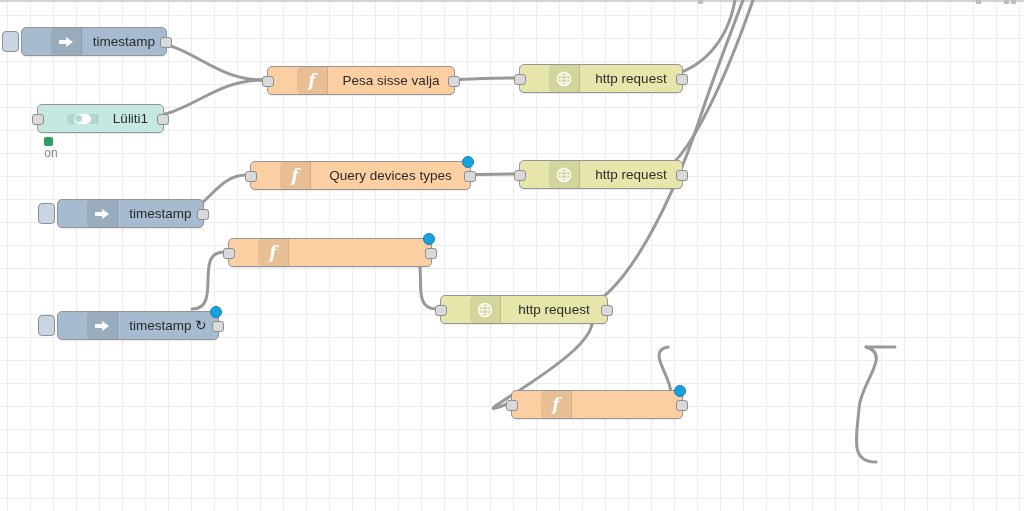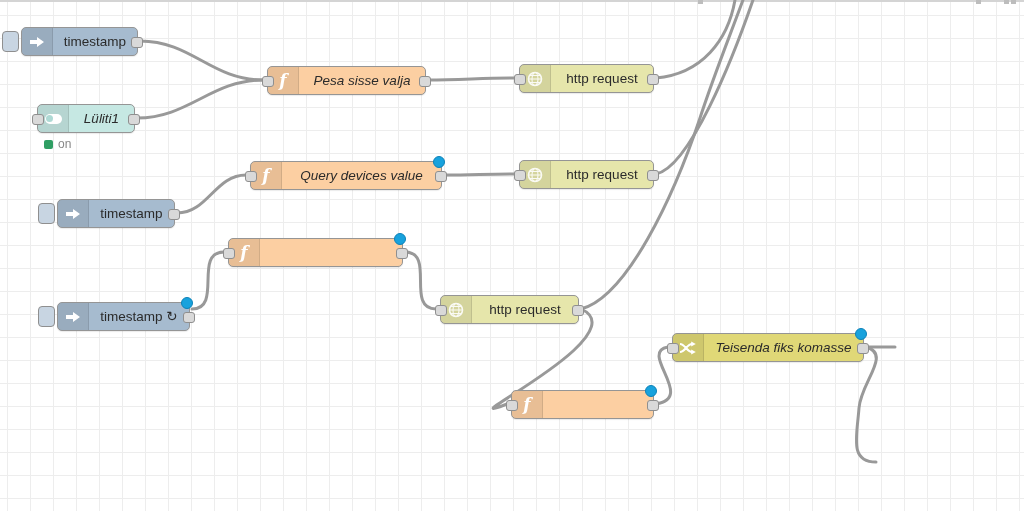--- a/index.html
+++ b/index.html
@@ -13,26 +13,27 @@
   }
   .top-edge{position:absolute;top:0;left:0;width:100%;height:2px;background:#d4d4d4;}
   .top-nub{position:absolute;top:0;height:4px;width:5px;background:#bdbdbd;}
   #wires{position:absolute;top:0;left:0;z-index:1;}
   #wires path{stroke:#999999;stroke-width:3;fill:none;stroke-linecap:round;}
 
   .node{
     position:absolute;height:27px;border:1px solid #959595;border-radius:5px;
     box-sizing:content-box;display:flex;align-items:stretch;z-index:2;
     box-shadow:0 1px 1px rgba(0,0,0,0.08);
+    padding-left:29px;
   }
   .label{
     flex:1;align-self:center;text-align:center;font-size:13.5px;color:#2b2b2b;
     white-space:nowrap;padding:0 6px;line-height:27px;
   }
-  .label.custom{font-style:italic;}
+  .label.custom{}
   .icon-box{
     width:30px;display:flex;align-items:center;justify-content:center;
     background:rgba(0,0,0,0.08);border-right:1px solid rgba(0,0,0,0.1);
     border-radius:4px 0 0 4px;flex:0 0 auto;
   }
   .icon-box.right{border-right:none;border-left:1px solid rgba(0,0,0,0.1);border-radius:0 4px 4px 0;}
   .port{
     position:absolute;width:10px;height:9px;background:#d9d9d9;border:1px solid #8f8f8f;
     border-radius:3px;top:50%;margin-top:-5px;z-index:3;
   }
@@ -43,26 +44,26 @@
     background:#c8d5e2;border:1px solid #8f8f8f;border-radius:4px;z-index:2;
   }
   .debug-btn{
     position:absolute;right:-22px;top:3px;width:16px;height:19px;
     background:#a9c0a1;border:1px solid #8f8f8f;border-radius:5px;z-index:2;
   }
   .changed-dot{
     position:absolute;top:-6px;right:-4px;width:10px;height:10px;border-radius:50%;
     background:#18a2dd;border:1px solid #0d82b8;z-index:4;
   }
-  .node-status{position:absolute;left:6px;top:32px;display:flex;align-items:center;white-space:nowrap;}
+  .node-status{position:absolute;left:6px;top:32px;display:flex;align-items:center;white-space:nowrap;flex-direction:column;}
   .status-square{width:9px;height:9px;background:#2f9e63;border-radius:2px;margin-right:5px;}
   .status-text{font-size:12px;color:#888;}
 
   .inject{background:#a6bbcf;}
-  .switch{background:#c6e8e3;}
+  .switch{background:#c6e8e3;align-items:center;}
   .func{background:#fccfa2;}
   .http{background:#e6e6ab;}
   .change{background:#e0d877;}
   .debug{background:#8ca985;}
   .gauge{background:#5fc6cd;border-color:transparent;box-shadow:0 0 0 3px #fd8433;border-radius:6px;}
 
   .ficon{font-family:"DejaVu Serif",serif;font-style:italic;font-weight:bold;color:#fff;font-size:17px;line-height:1;}
   .toggle-pill{width:17px;height:10px;background:#fff;border-radius:6px;position:relative;}
   .toggle-pill .knob{position:absolute;left:1.5px;top:1.5px;width:7px;height:7px;border-radius:50%;background:#aed9d4;}
   .bars{display:flex;flex-direction:column;gap:1.6px;}
@@ -143,21 +144,21 @@
     </span>
     <span class="label">http request</span>
     <span class="port out"></span>
   </div>
 
   <div class="node func" style="left:250px;top:161px;width:190px">
     <span class="port in"></span>
     <span class="icon-box">
         <span class="ficon">f</span>
       </span>
-    <span class="label custom">Query devices value</span>
+    <span class="label custom">Query devices types</span>
     <span class="port out"></span>
     <span class="changed-dot"></span>
   </div>
 
   <div class="node http" style="left:519px;top:160px;width:133px">
     <span class="port in"></span>
     <span class="icon-box">
       <svg width="16" height="16" viewBox="0 0 16 16" opacity="0.9">
           <circle cx="8" cy="8" r="6.5" fill="none" stroke="#fff" stroke-width="1.6"></circle>
           <ellipse cx="8" cy="8" rx="3" ry="6.5" fill="none" stroke="#fff" stroke-width="1.1"></ellipse>
@@ -181,21 +182,21 @@
 
   <div class="node func" style="left:228px;top:238px;width:173px">
     <span class="port in"></span>
     <span class="icon-box">
         <span class="ficon">f</span>
       </span>
     <span class="port out"></span>
     <span class="changed-dot"></span>
   </div>
 
-  <div class="node inject" style="left:57px;top:302px;width:131px">
+  <div class="node inject" style="left:57px;top:311px;width:131px">
     <span class="inject-btn"></span>
     <span class="icon-box">
       <svg width="16" height="16" viewBox="0 0 16 16">
           <path d="M1 6 h7 V3 l7 5 -7 5 v-3 H1 z" fill="#fff"></path>
         </svg>
     </span>
     <span class="label">timestamp ↻</span>
     <span class="port out"></span>
     <span class="changed-dot"></span>
   </div>
@@ -215,29 +216,16 @@
 
   <div class="node func" style="left:511px;top:390px;width:141px">
     <span class="port in"></span>
     <span class="icon-box">
         <span class="ficon">f</span>
       </span>
     <span class="port out"></span>
     <span class="changed-dot"></span>
   </div>
 
-  <div class="node change" style="left:672px;top:333px;width:190px">
-    <span class="port in"></span>
-    <span class="icon-box">
-      <svg width="18" height="14" viewBox="0 0 18 14">
-          <path d="M1 3 C6 3 8 11 13 11 M1 11 C6 11 8 3 13 3" stroke="#fff" stroke-width="2" fill="none"></path>
-          <path d="M12.2 0.6 l4.6 2.4 -4.6 2.4 z" fill="#fff"></path>
-          <path d="M12.2 8.6 l4.6 2.4 -4.6 2.4 z" fill="#fff"></path>
-        </svg>
-    </span>
-    <span class="label custom">Teisenda fiks komasse</span>
-    <span class="port out"></span>
-    <span class="changed-dot"></span>
-  </div>
 
 
 
 </div>
 
 </body></html>

